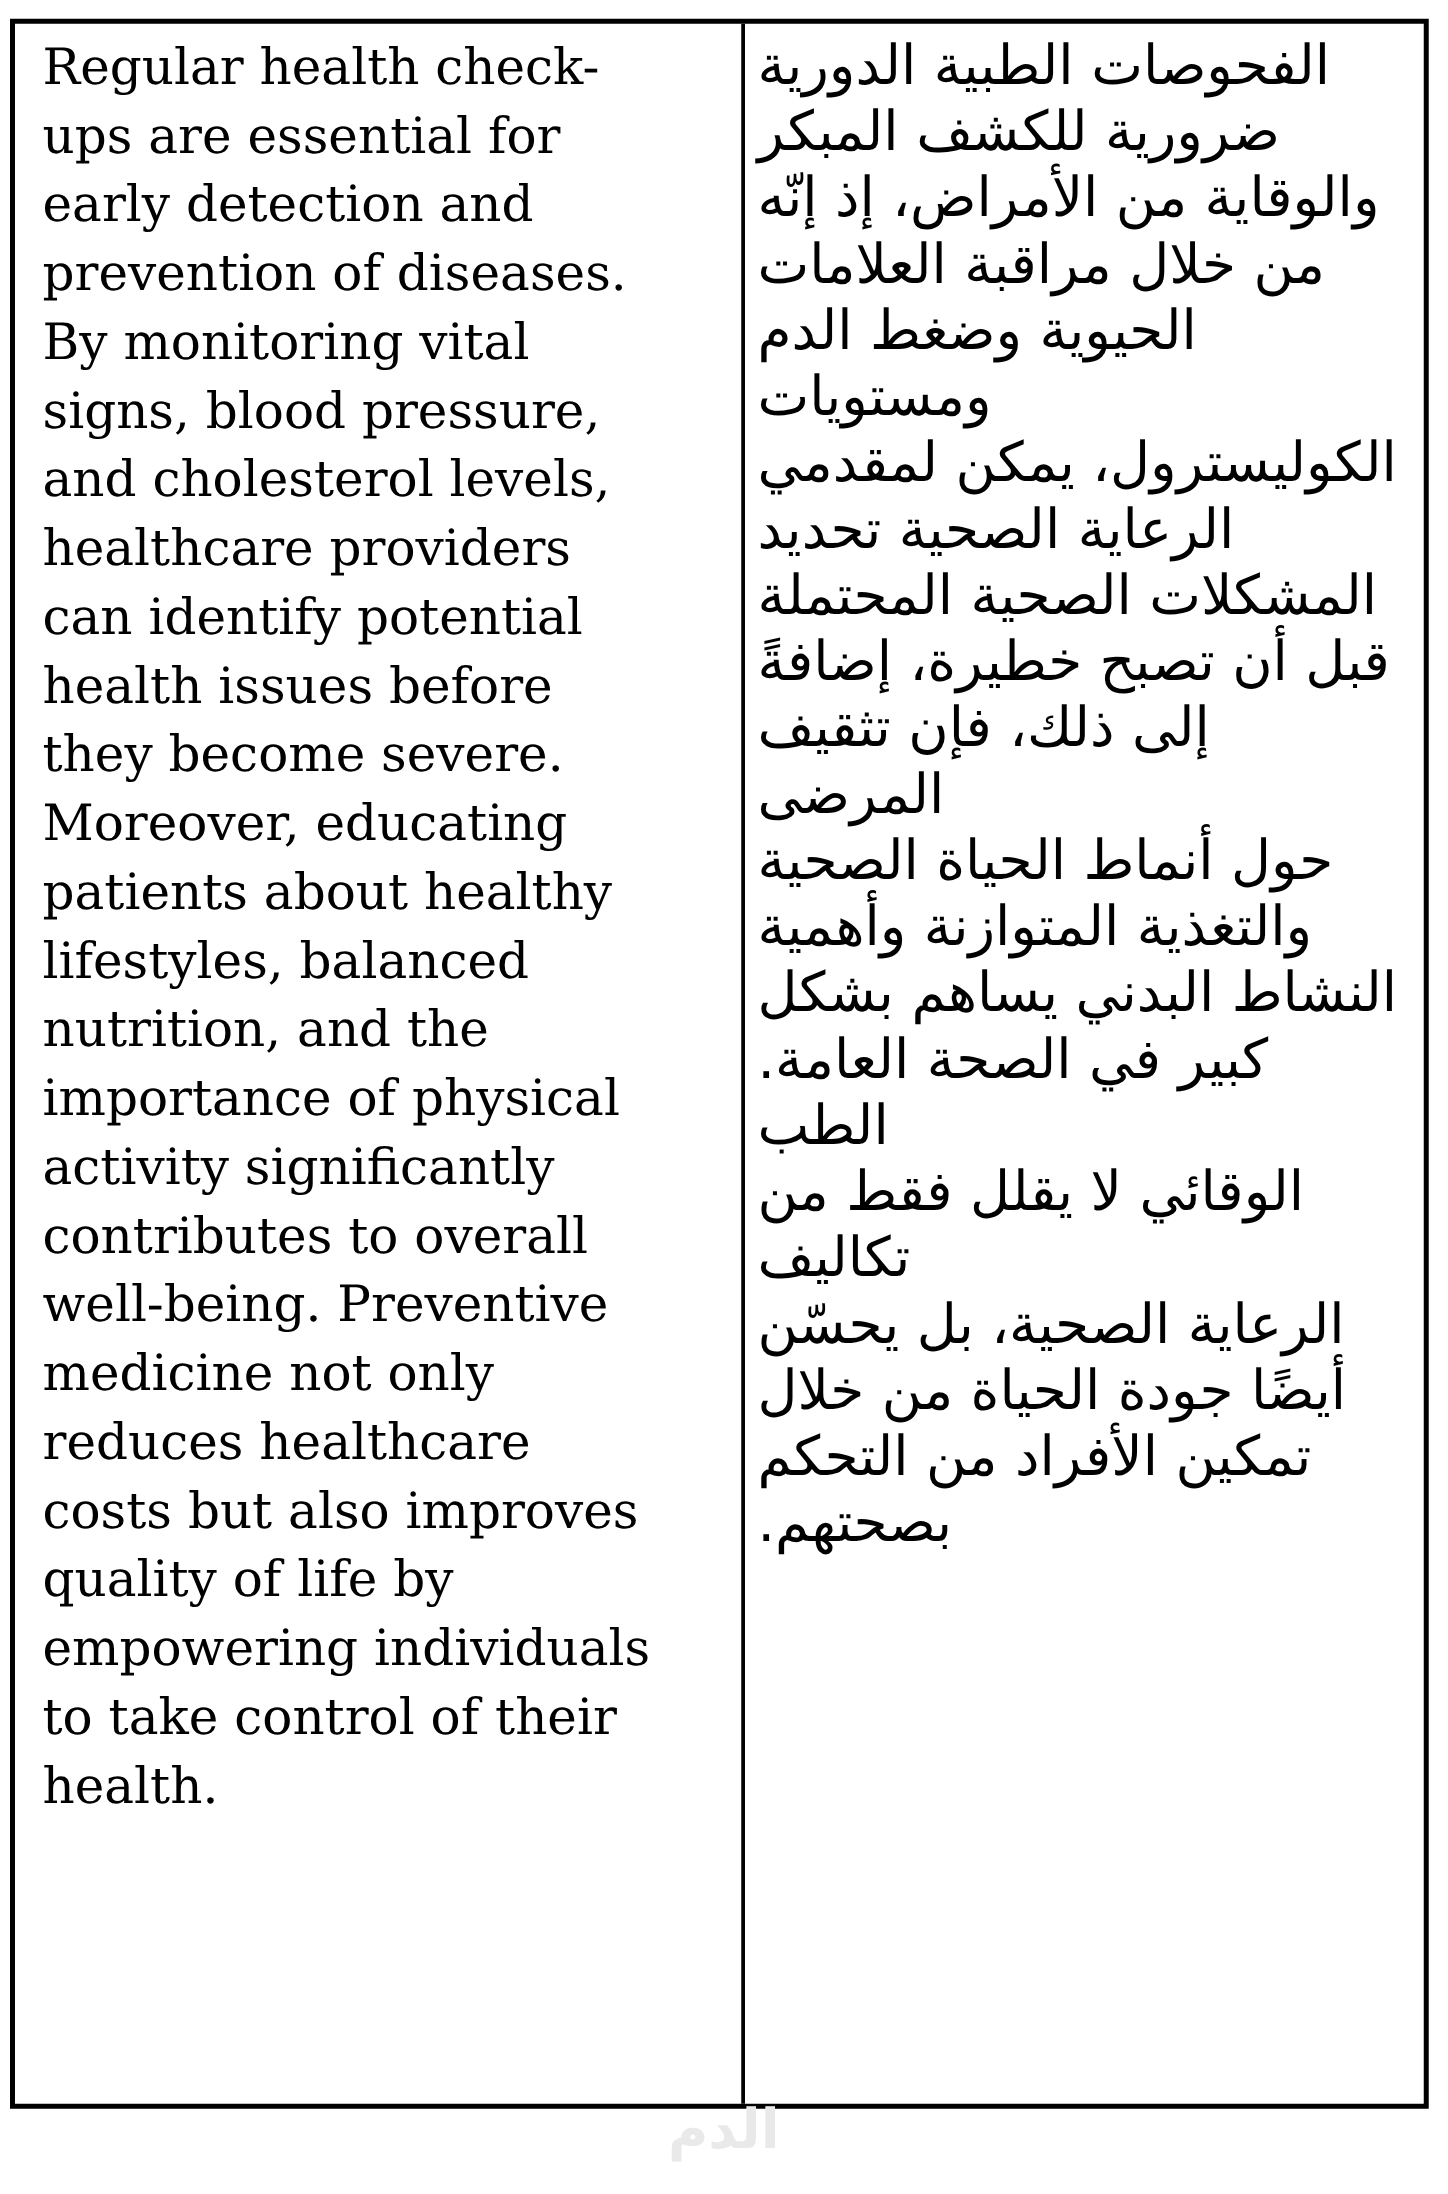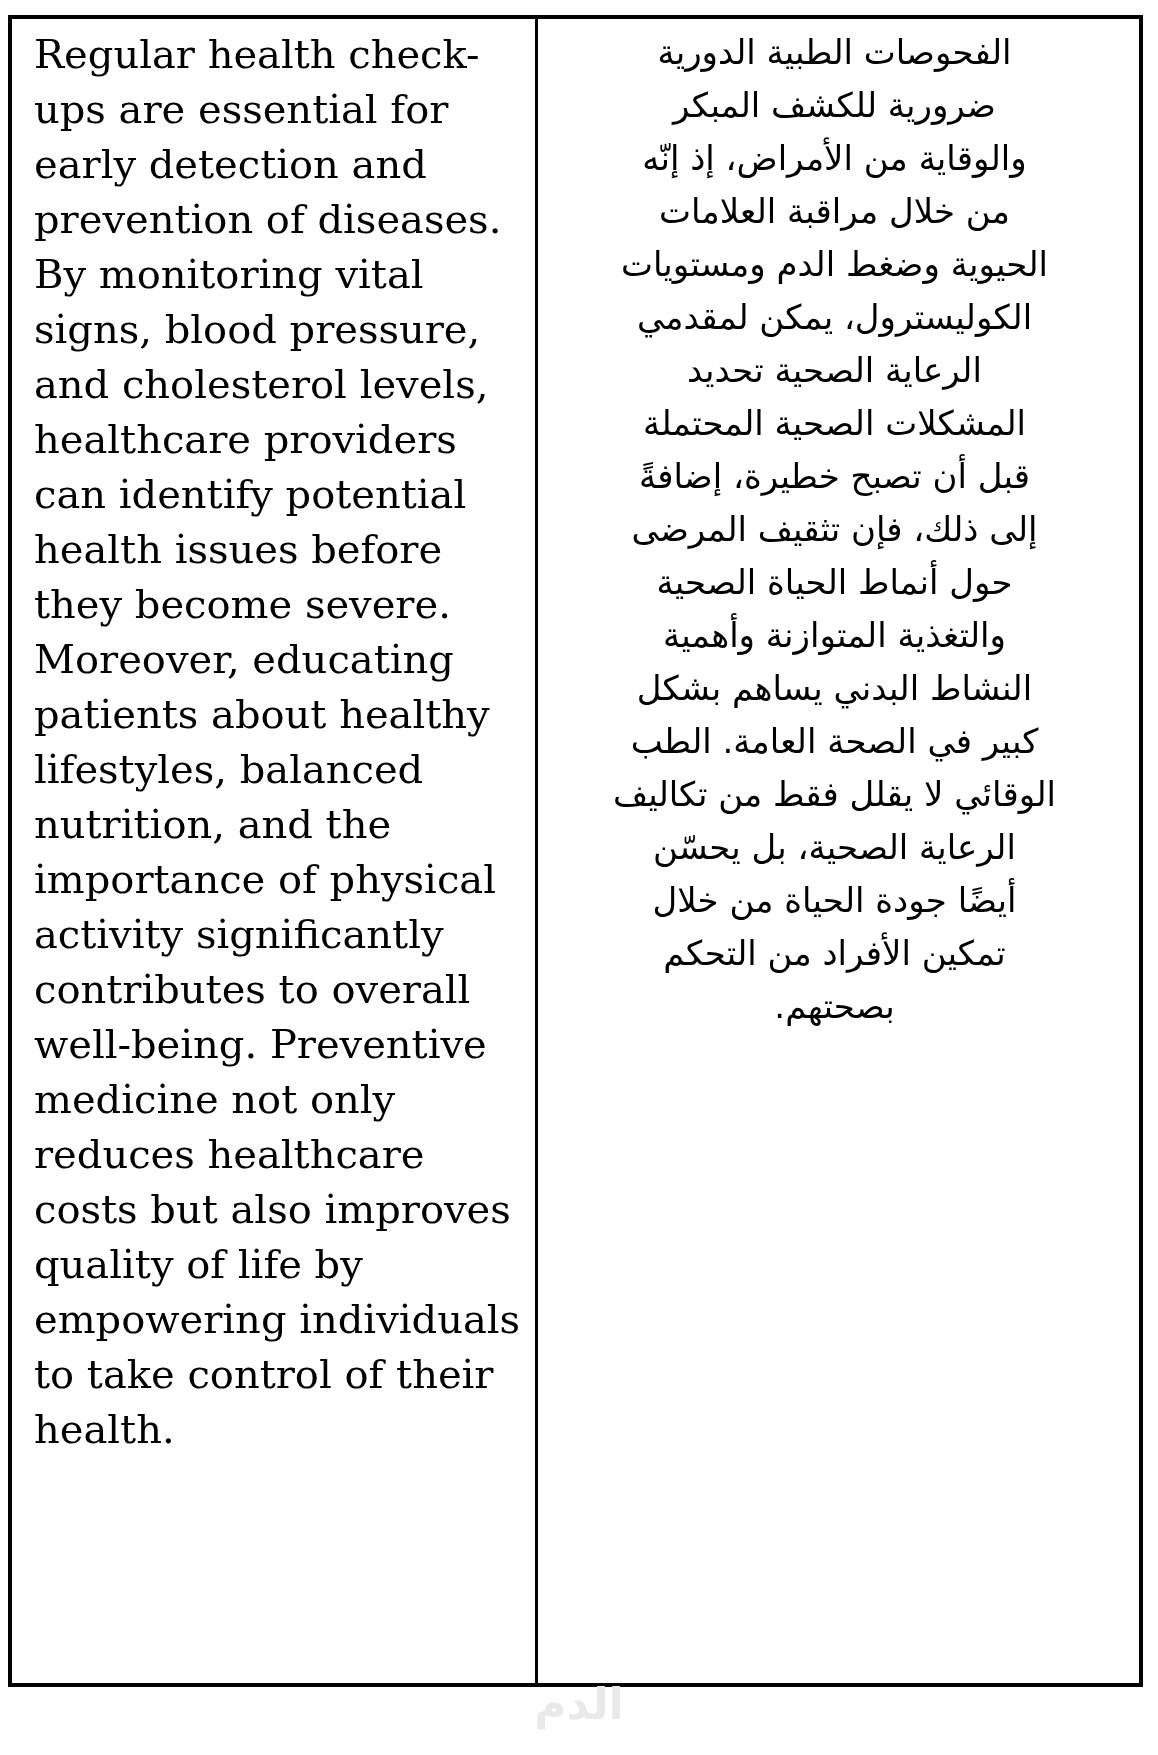--- a/index.html
+++ b/index.html
@@ -24,39 +24,39 @@
     display: flex;
     align-items: stretch;
     background: #ffffff;
   }
   .cell {
     box-sizing: border-box;
     white-space: pre-line;
     color: #000000;
   }
   .cell-en {
-    width: 523px;
+    width: 581px;
     padding: 8px 6px 0 22px;
     font-family: "DejaVu Serif", "Liberation Serif", serif;
     font-size: 40px;
     line-height: 55px;
     text-align: left;
   }
   .col-divider {
     width: 3px;
     background: #000000;
     flex: 0 0 auto;
   }
   .cell-ar {
     flex: 1;
     padding: 7px 18px 0 10px;
     direction: rtl;
-    text-align: center;
+    text-align: left;
     font-family: "DejaVu Sans", sans-serif;
-    font-size: 34px;
+    font-size: 44px;
     line-height: 53px;
   }
   .watermark {
     position: absolute;
     top: 1682px;
     left: 50%;
     transform: translateX(-50%);
     font-family: "DejaVu Sans", sans-serif;
     font-weight: bold;
     font-size: 44px;

